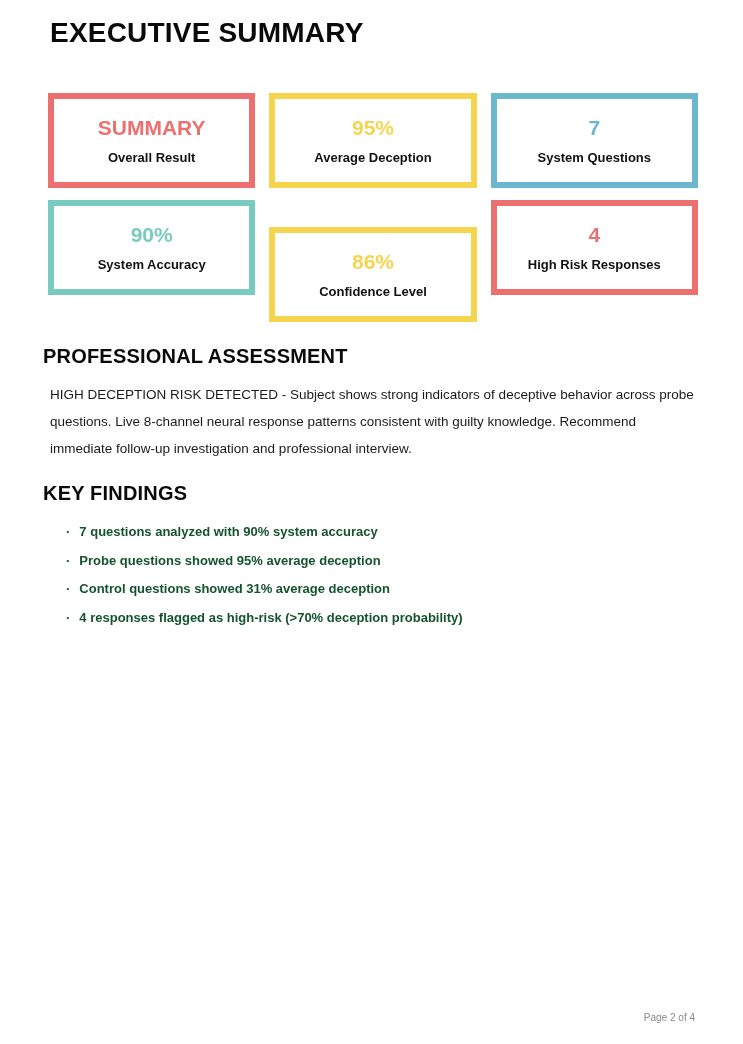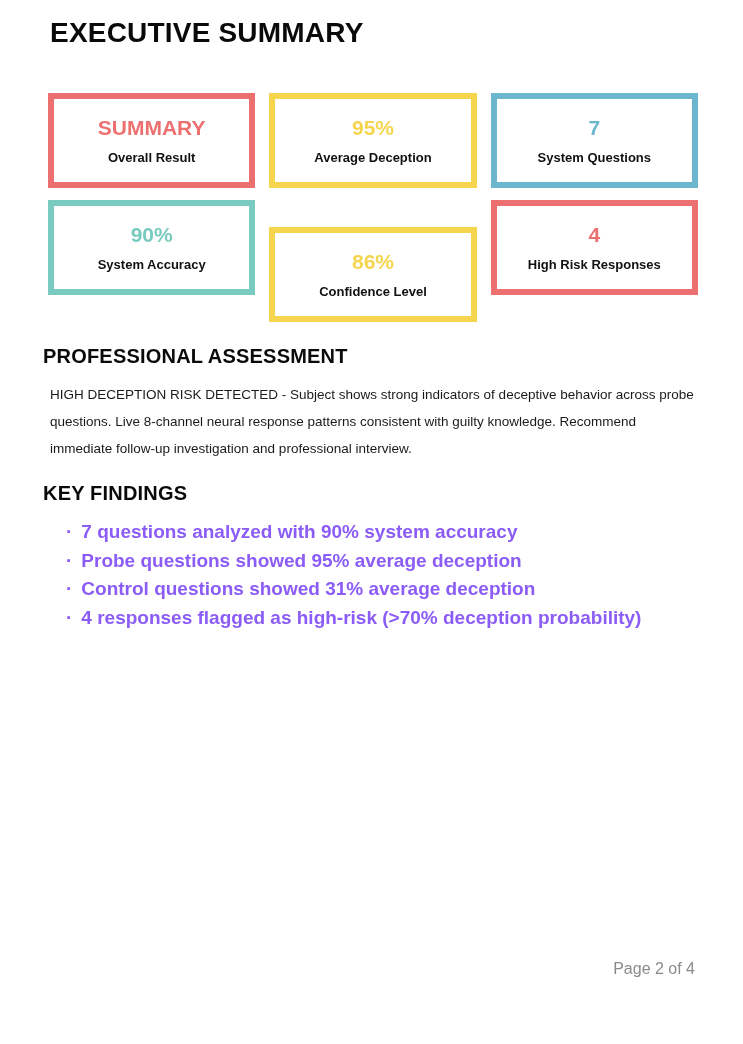--- a/index.html
+++ b/index.html
@@ -45,31 +45,31 @@
   .pa-body {
     position:absolute; left:50px; top:381px; width:648px;
     font-size:13.5px; line-height:27px; color:#1a1a1a;
   }
   .kf-heading { top:482px; }
   .kf-list {
     position:absolute; left:66px; top:518px; width:620px;
     list-style:none;
   }
   .kf-list li {
-    font-size:19px; font-weight:bold; color:#8b5cf6;
+    font-size:13px; font-weight:bold; color:#14532d;
     line-height:28.5px;
   }
   .kf-list li::before {
     content:"\00b7";            
     font-weight:bold;
     margin-right:9px;
   }
   .footer {
-    position:absolute; right:48px; top:960px;
-    font-size:16px; color:#8a8a8a;
+    position:absolute; right:48px; top:1012px;
+    font-size:10px; color:#8a8a8a;
   }
 </style>
 </head>
 <body>
 
 <div class="page">
 
   <div class="title">EXECUTIVE SUMMARY</div>
 
   <div class="cards">

